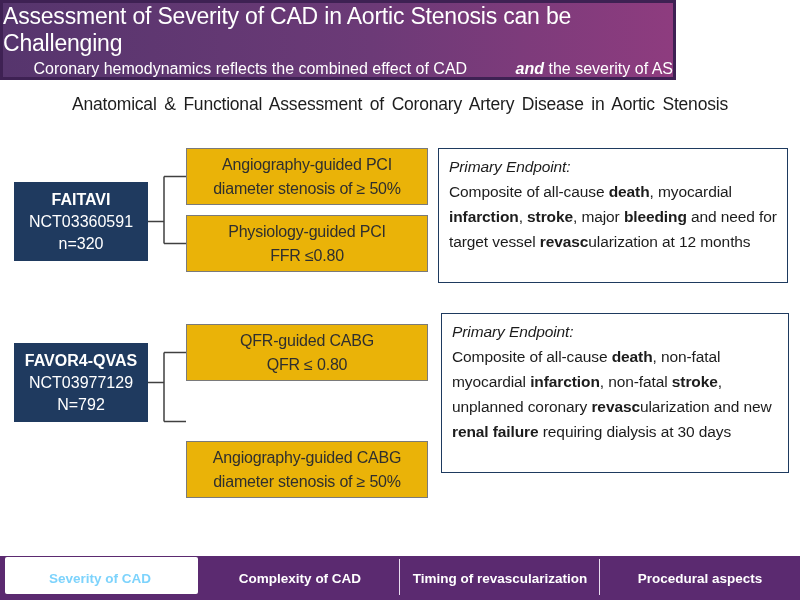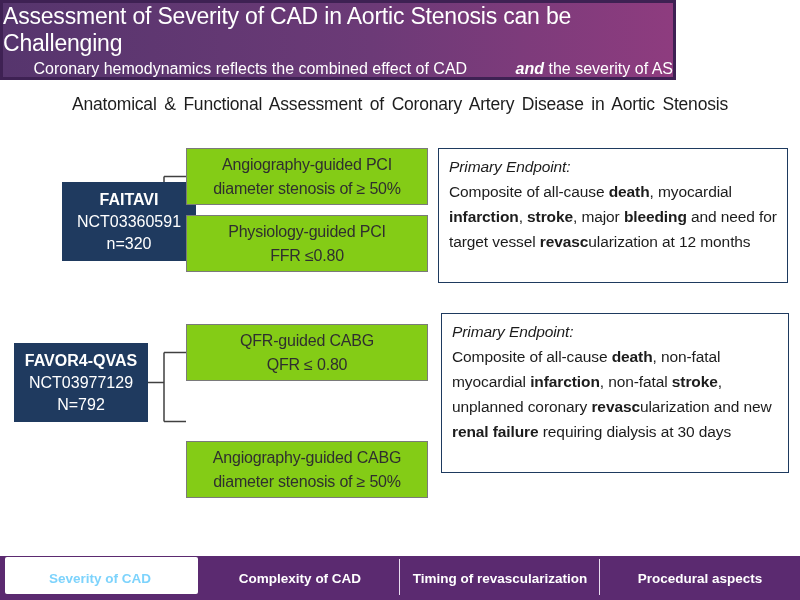--- a/index.html
+++ b/index.html
@@ -25,26 +25,26 @@
   }
   
   .connectors { position:absolute; left:0; top:0; width:800px; height:600px; pointer-events:none; }
   
   .trial-box {
     position:absolute; left:14px; width:134px; height:79px;
     background:#1F3A5F; color:#ffffff; text-align:center;
     display:flex; flex-direction:column; justify-content:center;
     font-size:16px; line-height:22px;
   }
-  #trial1 { top:182px;margin-left:48px; } #trial2 { top:343px; }
+  #trial1 { top:182px; } #trial2 { top:343px; }
   .trial-name { font-weight:bold; }
   
   .arm-box {
     position:absolute; left:186px; width:242px; height:57px;
-    background:#84cc16; border:1.5px solid #7A7A7A;
+    background:#eab308; border:1.5px solid #7A7A7A;
     display:flex; flex-direction:column; justify-content:center; text-align:center;
     font-size:16px; line-height:24px; color:#2f2f2f; letter-spacing:-0.2px;
   }
   #arm1a { top:148px; } #arm1b { top:215px; } #arm2a { top:324px; } #arm2b { top:393px;margin-top:48px; }
   
   .endpoint-box {
     position:absolute; background:#ffffff; border:1.5px solid #1E3A5F;
     padding:5px 10px; font-size:15.5px; line-height:25px; color:#1c1c1c; letter-spacing:-0.1px;
   }
   #ep1 { left:438px; top:148px; width:350px; height:135px; }

